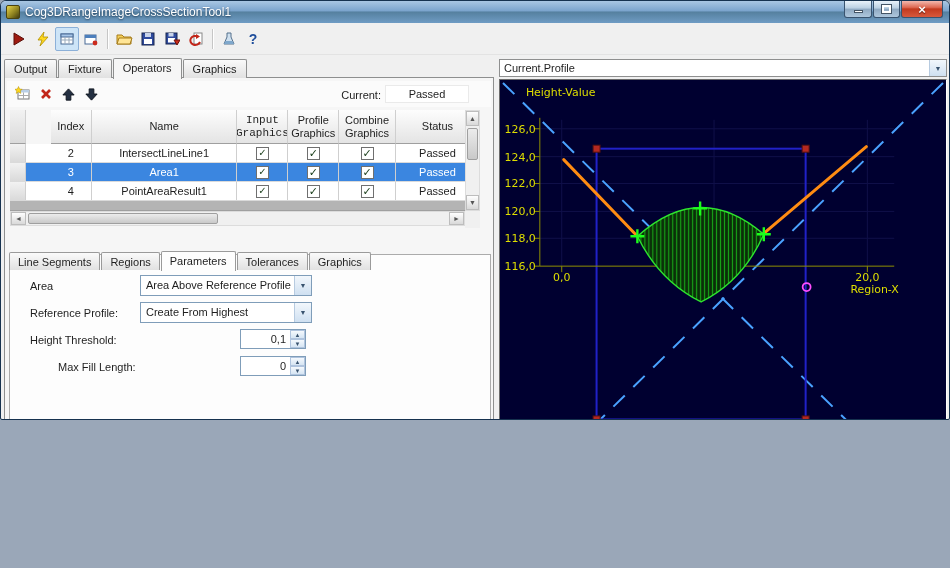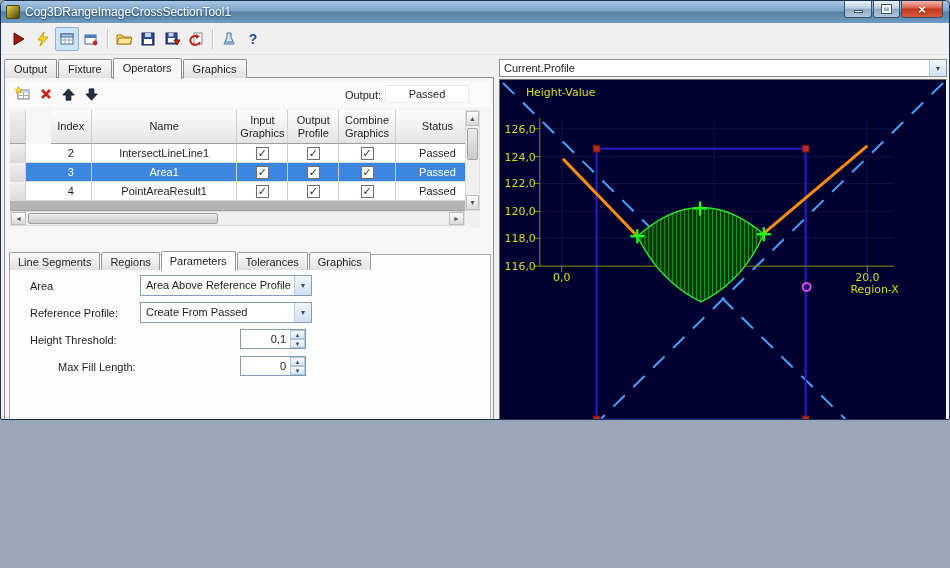--- a/index.html
+++ b/index.html
@@ -53,21 +53,21 @@
                   border:1px solid #eaeaea; display:flex; align-items:center; justify-content:center; }
 
   
   .table-wrap { position:absolute; left:5px; top:32px; width:470px; }
   .thead { display:flex; height:34px; }
   .tc { border-right:1px solid #cfcfcf; display:flex; align-items:center; justify-content:center;
         text-align:center; overflow:hidden; }
   .hc { background:linear-gradient(#fdfdfd,#e4e4e4); border-bottom:1px solid #9f9f9f; line-height:1.15; font-size:11px; }
   .c-rowsel { width:16px; background:linear-gradient(#f2f2f2,#dadada); }
   .c-index { width:42px;margin-left:25px; } .c-name { width:149px; }
-  .c-in { width:52px; } .c-out { width:52px; } .c-comb { width:58px; }
+  .c-in { width:52px;font-family:Liberation Mono, monospace; } .c-out { width:52px; } .c-comb { width:58px; }
   .c-status { width:86px; border-right:1px solid #cfcfcf; }
   .trow { display:flex; height:19px; background:#fff; border-bottom:1px solid #dadada; }
   .trow.selected { background:#3b86e0; color:#fff; }
   .trow.selected .c-rowsel { background:linear-gradient(#f2f2f2,#dadada); }
   .chk { width:13px; height:13px; background:#fff; border:1px solid #6f6f6f; font-size:11px; line-height:10px;
          color:#143814; display:flex; align-items:center; justify-content:center; }
   .chk.on::after { content:"✓"; }
   .tfiller { height:10px; background:#b4b4b4; border-bottom:1px solid #9f9f9f; width:455px; }
   .vscroll { position:absolute; left:460px; top:32px; width:15px; height:101px; background:#f0f0f0; border:1px solid #dcdcdc; }
   .hscroll { position:absolute; left:5px; top:133px; width:455px; height:15px; background:#f0f0f0; border:1px solid #dcdcdc; display:flex; }
@@ -235,31 +235,31 @@
       <div class="mbtn">
         <svg width="15" height="15" viewBox="0 0 16 16">
             <polygon points="8,2 14,8.5 10.5,8.5 10.5,14 5.5,14 5.5,8.5 2,8.5" fill="#243042" stroke="#0e141e"></polygon>
           </svg>
       </div>
       <div class="mbtn">
         <svg width="15" height="15" viewBox="0 0 16 16">
             <polygon points="8,14 2,7.5 5.5,7.5 5.5,2 10.5,2 10.5,7.5 14,7.5" fill="#243042" stroke="#0e141e"></polygon>
           </svg>
       </div>
-      <div class="status-label">Output:</div>
+      <div class="status-label">Current:</div>
       <div class="status-value">Passed</div>
     </div>
 
     <div class="table-wrap">
       <div class="thead">
         <div class="tc hc c-rowsel"></div>
         <div class="tc hc c-index">Index</div>
         <div class="tc hc c-name">Name</div>
         <div class="tc hc c-in">Input Graphics</div>
-        <div class="tc hc c-out">Output Profile</div>
+        <div class="tc hc c-out">Profile Graphics</div>
         <div class="tc hc c-comb">Combine Graphics</div>
         <div class="tc hc c-status">Status</div>
       </div>
       <div>
           <div class="trow">
             <div class="tc c-rowsel"></div>
             <div class="tc c-index">2</div>
             <div class="tc c-name">IntersectLineLine1</div>
             <div class="tc c-in">
               <span class="chk on"></span>
@@ -326,21 +326,21 @@
     </div>
 
     <div class="param-page">
       <div class="flabel" style="top:25px;">Area</div>
       <div class="combo" style="top:20px;justify-content:center;">
         <div class="ctext">Area Above Reference Profile</div>
         <div class="cbtn">▼</div>
       </div>
       <div class="flabel" style="top:52px;">Reference Profile:</div>
       <div class="combo" style="top:47px;">
-        <div class="ctext">Create From Passed</div>
+        <div class="ctext">Create From Highest</div>
         <div class="cbtn">▼</div>
       </div>
       <div class="flabel" style="top:79px;">Height Threshold:</div>
       <div class="spin" style="top:74px;">
         <div class="sval">0,1</div>
         <div class="sbtns">
             <div>▲</div>
             <div>▼</div>
           </div>
       </div>

